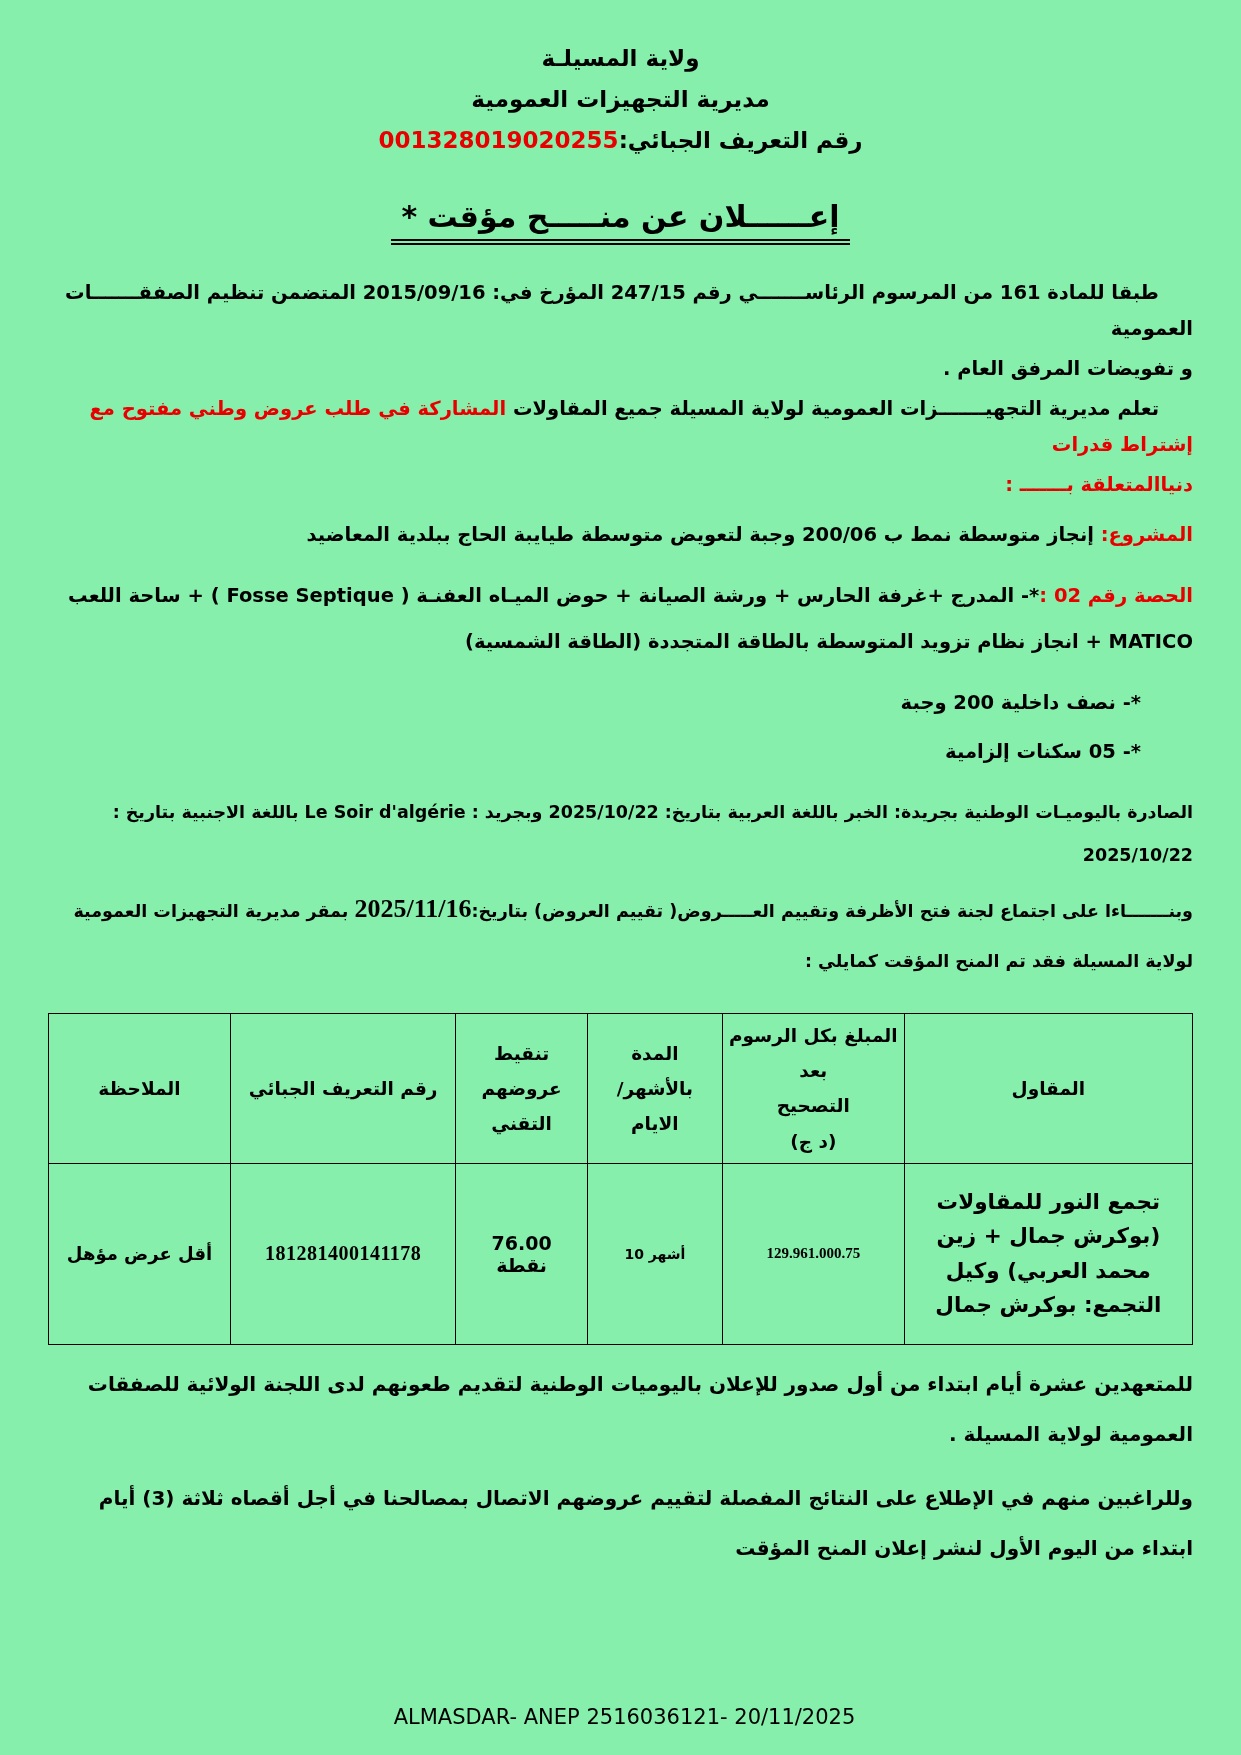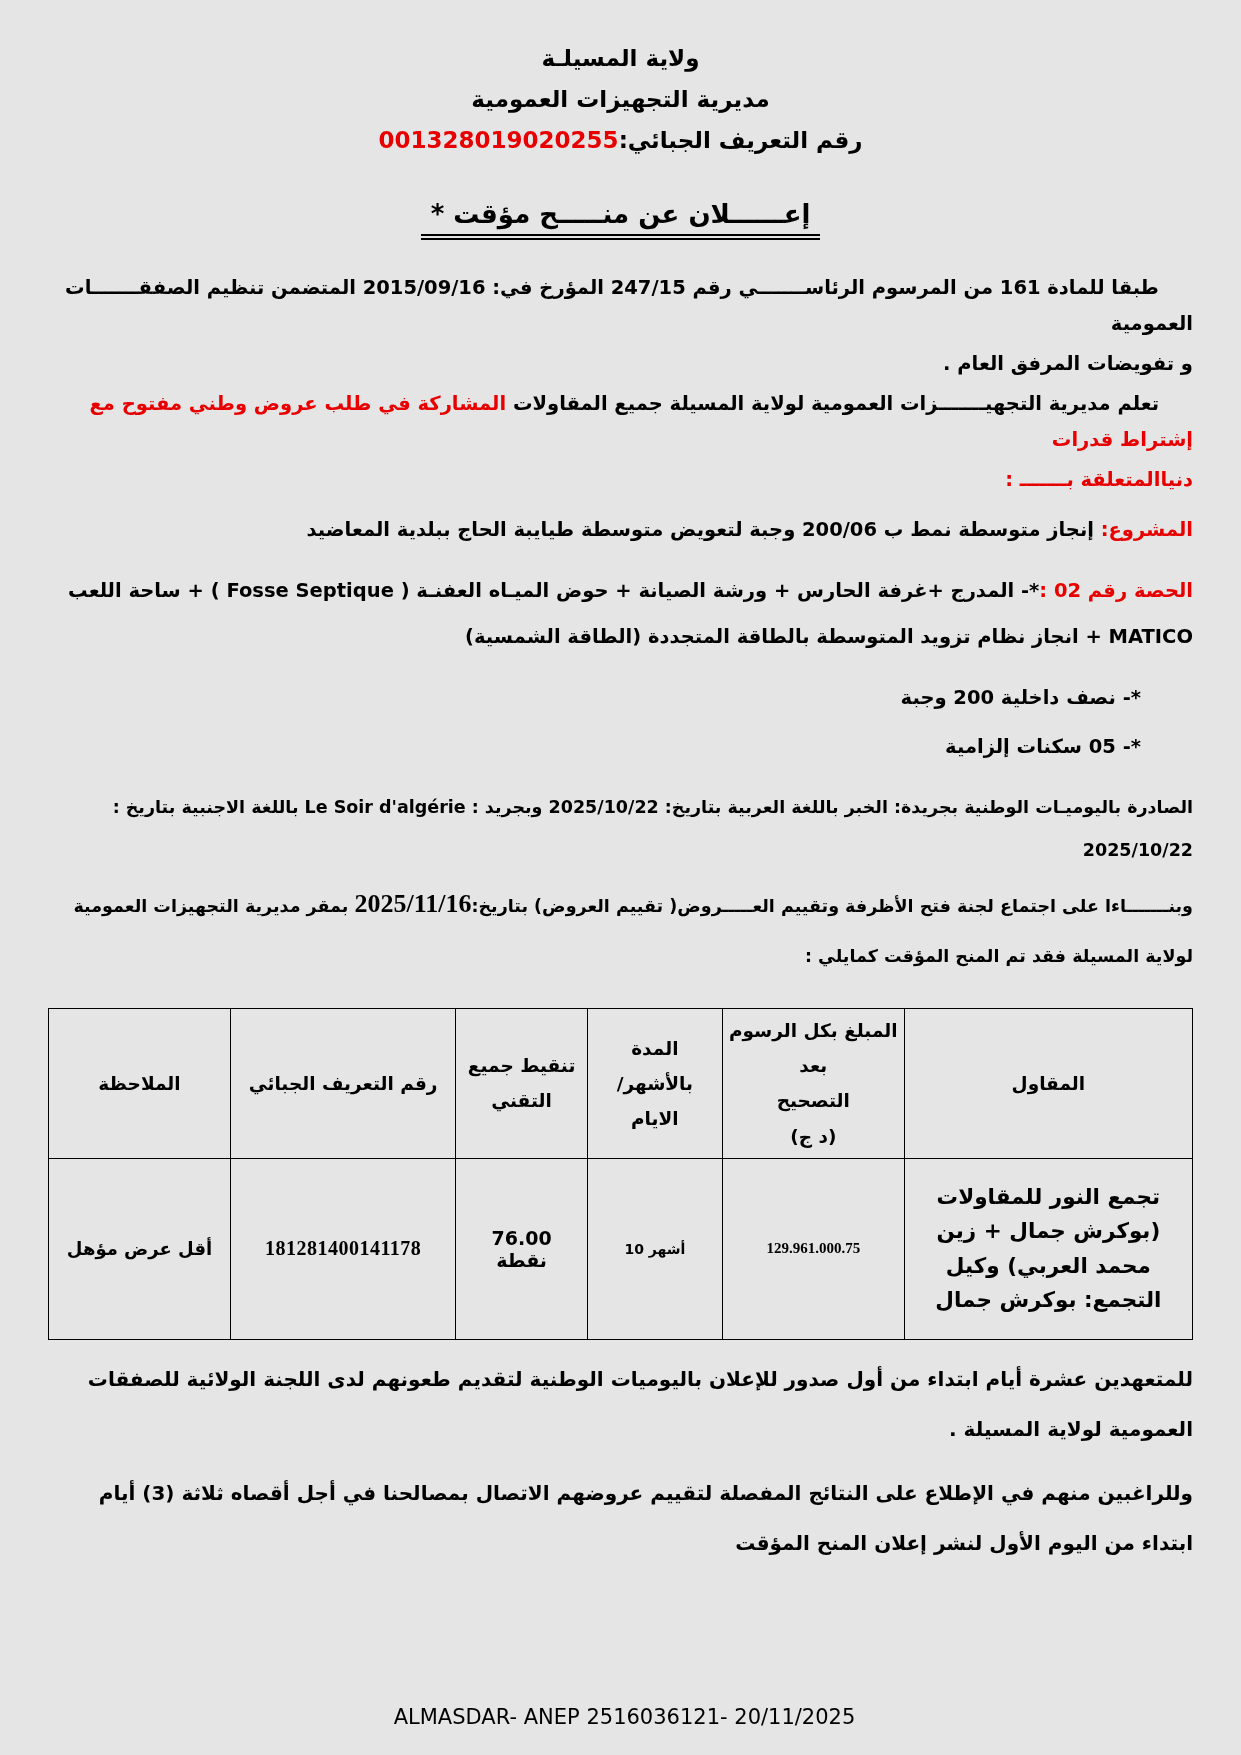--- a/index.html
+++ b/index.html
@@ -1,38 +1,38 @@
 <!DOCTYPE html>
 <html lang="ar" dir="rtl"><head>
 <meta charset="utf-8">
 <style>
   html,body{margin:0;padding:0;background:#888;}
   .page{
     position:relative;
     width:1241px;height:1755px;
     margin:0 auto;
-    background:#e5e5e5;
+    background:#86efac;
     color:#000;
     direction:rtl;
     font-family:"DejaVu Sans", sans-serif;
     overflow:hidden;
   }
   .content{padding:38px 48px 0 48px;}
 
   
   .org{text-align:center;font-weight:bold;}
   .org-line{font-size:23px;line-height:1.78;}
   .tax-line{font-size:23px;line-height:1.78;font-weight:bold;}
   .red{color:#e80000;}
 
   
   .title-wrap{text-align:center;margin-top:38px;margin-bottom:30px;}
   .doc-title{
     display:inline-block;
-    font-size:26px;font-weight:bold;
+    font-size:30px;font-weight:bold;
     border-bottom:6px double #000;
     padding:0 10px 5px 10px;
     letter-spacing:0.5px;
   }
 
   
   .p{font-size:19.5px;font-weight:bold;line-height:1.85;margin:0;text-align:right;}
   .indent{text-indent:34px;}
   .mt6{margin-top:4px;}
   .mt14{margin-top:14px;}
@@ -141,21 +141,21 @@
         <col style="width:15.9%">
       </colgroup>
       <thead>
         <tr>
           <th>المقاول</th>
           <th>المبلغ بكل الرسوم  بعد
 التصحيح
 (د ج)</th>
           <th>المدة
 بالأشهر/ الايام</th>
-          <th>تنقيط جميع
+          <th>تنقيط عروضهم
 التقني</th>
           <th>رقم التعريف الجبائي</th>
           <th>الملاحظة</th>
         </tr>
       </thead>
       <tbody>
         <tr>
           <td class="c-contractor">تجمع النور للمقاولات (بوكرش جمال + زين محمد العربي) وكيل التجمع: بوكرش جمال</td>
           <td class="c-amount">129.961.000.75</td>
           <td class="c-duration">10 أشهر</td>

